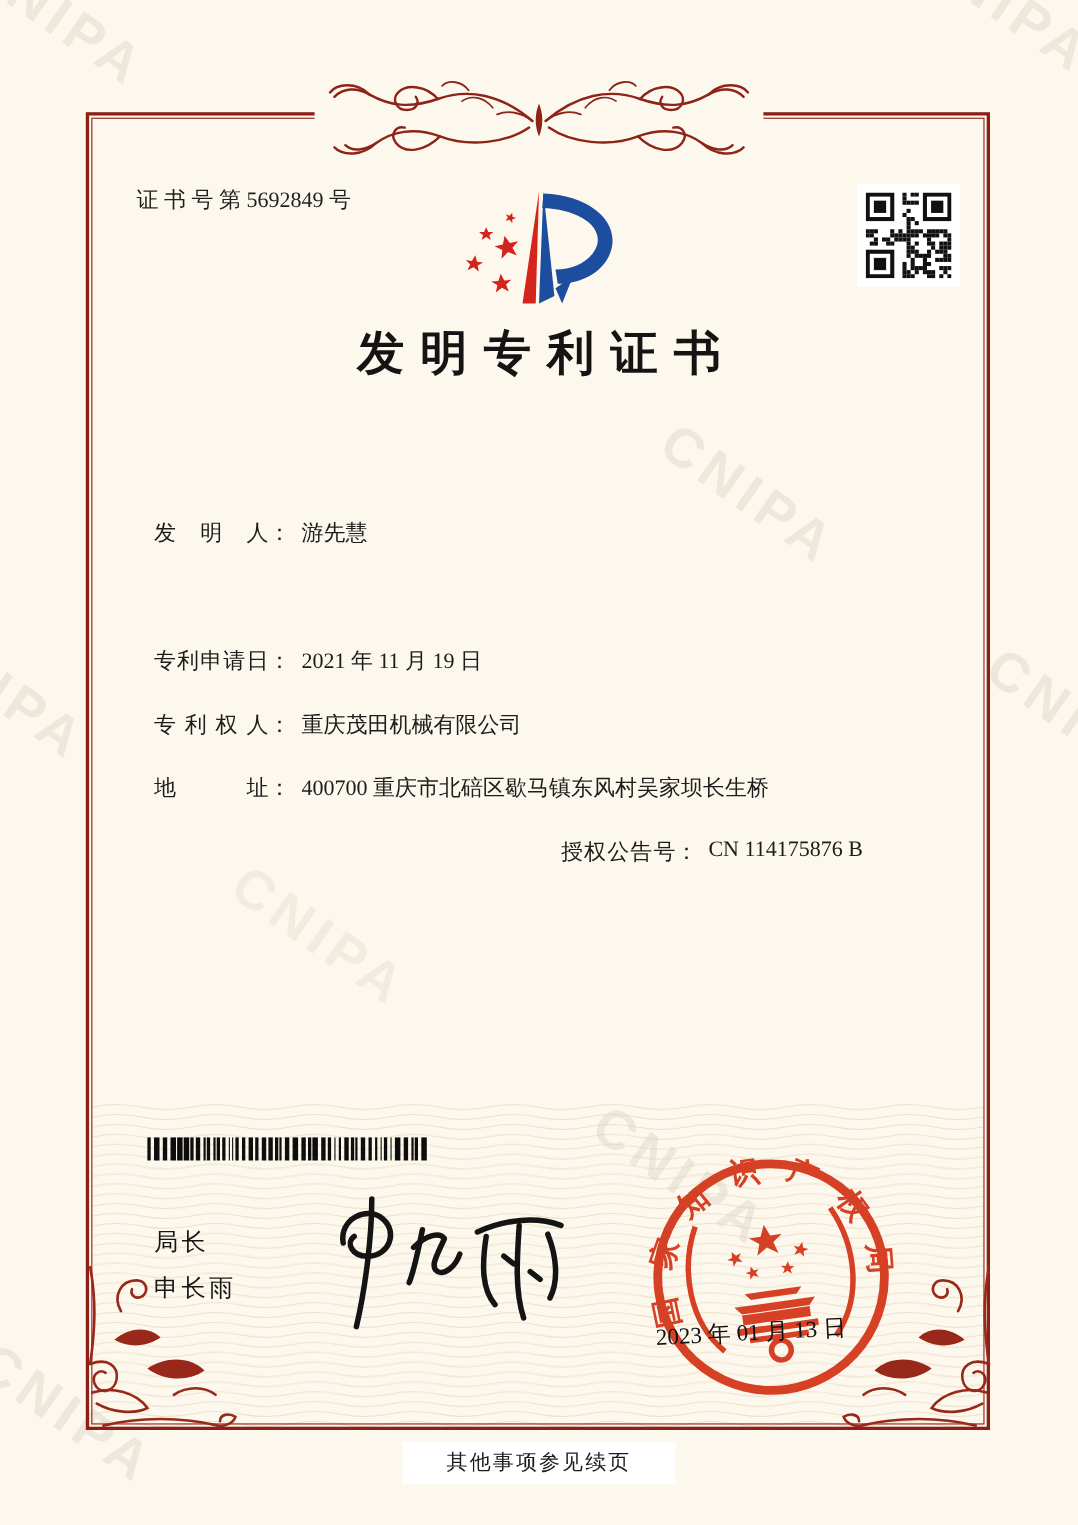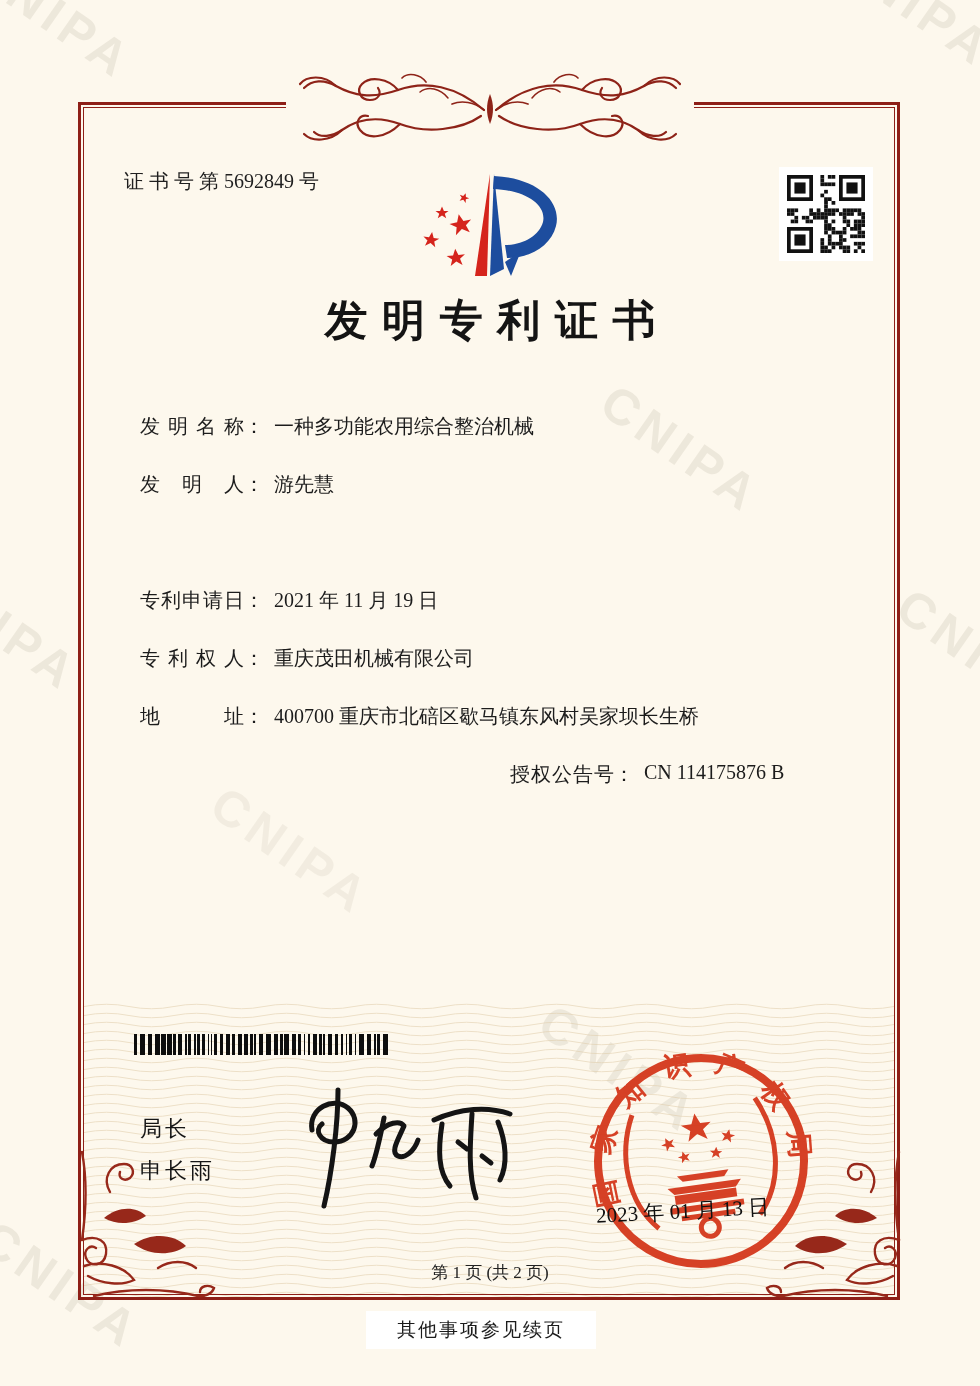--- a/index.html
+++ b/index.html
@@ -56,21 +56,21 @@
   .barcode span{display:inline-block;height:21px;}
   .comm-title{position:absolute;left:140px;top:1114px;font-size:22px;color:#161616;z-index:2;
               font-family:"Liberation Sans","DejaVu Sans",sans-serif;letter-spacing:3px;}
   .comm-name{position:absolute;left:140px;top:1156px;font-size:22px;color:#161616;z-index:2;
              font-family:"Liberation Sans","DejaVu Sans",sans-serif;letter-spacing:3px;}
   .signature{position:absolute;left:278px;top:1080px;z-index:3;}
   .seal{position:absolute;left:584px;top:1044px;z-index:2;transform:rotate(-8deg);opacity:.95;}
   .seal-date{position:absolute;left:596px;top:1196px;width:220px;font-size:21px;color:#111;z-index:4;
              transform:rotate(-3deg);white-space:nowrap;}
   .page-info{position:absolute;left:0;top:1261px;width:980px;text-align:center;font-size:17px;color:#222;z-index:2;}
-  .footer-box{position:absolute;left:366px;top:1311px;width:230px;height:38px;background:#ffffff;z-index:2;
+  .footer-box{position:absolute;left:366px;top:1311px;width:248px;height:38px;background:#ffffff;z-index:2;
               text-align:center;line-height:38px;font-size:19px;color:#1c1c1c;letter-spacing:2px;}
 </style>
 </head>
 <body>
 
 <div class="page">
 
   <div class="wm wm1">CNIPA</div>
   <div class="wm wm2">CNIPA</div>
   <div class="wm wm3">CNIPA</div>
@@ -284,23 +284,20 @@
         <rect x="40.85714285714286" y="74.28571428571429" width="3.7142857142857144" height="3.7142857142857144" fill="#111"></rect>
         <rect x="55.714285714285715" y="74.28571428571429" width="3.7142857142857144" height="3.7142857142857144" fill="#111"></rect>
         <rect x="59.42857142857143" y="74.28571428571429" width="3.7142857142857144" height="3.7142857142857144" fill="#111"></rect>
         <rect x="66.85714285714286" y="74.28571428571429" width="3.7142857142857144" height="3.7142857142857144" fill="#111"></rect>
         <rect x="74.28571428571429" y="74.28571428571429" width="3.7142857142857144" height="3.7142857142857144" fill="#111"></rect>
       </svg>
   </div>
 
   <div class="title">发明专利证书</div>
 
-  <div class="row r1">
-    <span class="lab">发明名称</span><span class="col">：</span><span class="val">一种多功能农用综合整治机械</span>
-  </div>
   <div class="row r2">
     <span class="lab">发明人</span><span class="col">：</span><span class="val">游先慧</span>
   </div>
   <div class="row r4">
     <span class="lab">专利申请日</span><span class="col">：</span><span class="val">2021 年 11 月 19 日</span>
   </div>
   <div class="row r5">
     <span class="lab">专利权人</span><span class="col">：</span><span class="val">重庆茂田机械有限公司</span>
   </div>
   <div class="row r6">
@@ -353,16 +350,15 @@
       <rect x="86" y="148" width="62" height="9"></rect>
       <rect x="80" y="160" width="74" height="6"></rect>
       <rect x="90" y="169" width="54" height="5"></rect>
       <path d="M55,62 C36,100 38,148 66,178" fill="none" stroke="#d4381c" stroke-width="5"></path>
       <path d="M179,62 C198,100 196,148 168,178" fill="none" stroke="#d4381c" stroke-width="5"></path>
       <circle cx="117" cy="184" r="9" fill="none" stroke="#d4381c" stroke-width="5"></circle>
     </g>
   </svg>
   <div class="seal-date">2023 年 01 月 13 日</div>
 
-  <div class="page-info">第 1 页 (共 2 页)</div>
   <div class="footer-box">其他事项参见续页</div>
 
 </div>
 
 </body></html>

